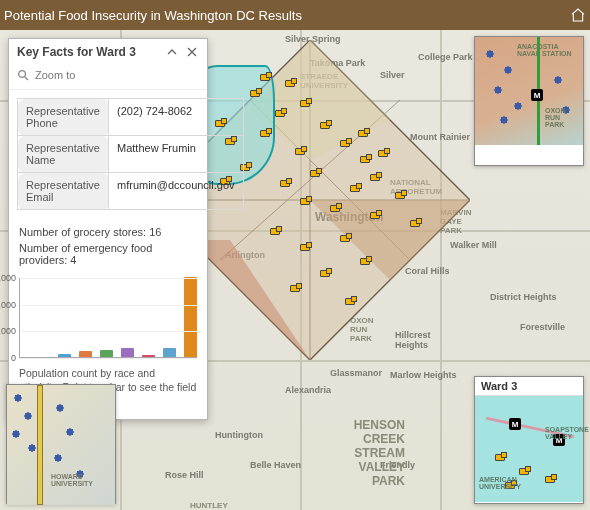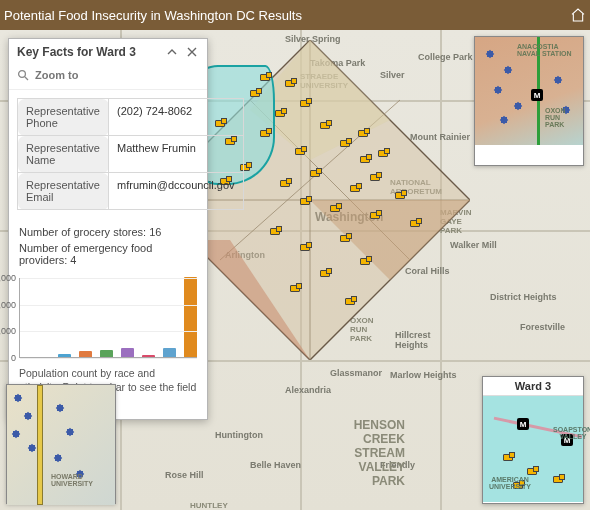--- a/index.html
+++ b/index.html
@@ -23,31 +23,31 @@
   .ptmark { position: absolute; width: 10px; height: 7px; background: #f4b400; border: 1px solid #444; border-radius: 1px; }
   .ptmark::after { content: ""; position: absolute; right: -3px; top: -3px; width: 4px; height: 4px; background: #f4b400; border: 1px solid #444; }
   .inset { position: absolute; background: #fff; border: 1px solid #888; box-shadow: 0 1px 4px rgba(0,0,0,0.25); }
   .inset .inset-title { font-size: 11px; font-weight: 600; padding: 3px 6px; background: #fff; border-bottom: 1px solid #ddd; }
   .inset .inset-body { position: relative; }
   .inset-8 { top: 6px; right: 6px; width: 110px; height: 130px; }
   .inset-8 .inset-body { height: 108px; background: linear-gradient(160deg, #d6a684 0%, #d8b192 60%, #b7d3cf 100%); }
   .blue-star { position: absolute; width: 6px; height: 6px; background: #3b5aa8; transform: rotate(45deg); }
   .blue-star::before, .blue-star::after { content:""; position:absolute; inset:0; background:#3b5aa8; transform: rotate(45deg);}
   .greenline { position: absolute; width: 3px; background: #2e9e3a; }
-  .inset-3 { bottom: 6px; right: 6px; width: 102px; height: 128px; text-align: center; }
+  .inset-3 { bottom: 6px; right: 6px; width: 110px; height: 128px; }
   .inset-3 .inset-body { height: 106px; background: #a5e3e1; }
   .metro-badge { width: 12px; height: 12px; background: #000; color: #fff; font-size: 8px; font-weight: bold; display: flex; align-items: center; justify-content: center; border-radius: 2px; position: absolute; }
   .pinkline { position: absolute; height: 3px; background: #d69aa8; }
   .inset-bl { bottom: 6px; left: 6px; width: 110px; height: 120px; }
   .inset-bl .inset-body { height: 120px; background: linear-gradient(135deg, #e9e1c8 0%, #cfd7d2 100%); }
   .popup { position: absolute; top: 8px; left: 8px; width: 200px; background: #fff; border: 1px solid #b5b5b5; box-shadow: 0 2px 8px rgba(0,0,0,0.25); }
   .popup-header { display: flex; align-items: center; padding: 6px 8px; font-size: 12px; font-weight: 600; color: #444; }
   .popup-header .grow { flex: 1; }
   .popup-header .hdr-btn { width: 14px; height: 14px; margin-left: 6px; cursor: pointer; display: flex; align-items: center; justify-content: center; color: #666; }
-  .zoom-row { display: flex; align-items: center; gap: 6px; padding: 4px 8px 8px 8px; color: #777; font-size: 11px; cursor: pointer; border-bottom: 1px solid #eee; font-weight: bold; }
+  .zoom-row { display: flex; align-items: center; gap: 6px; padding: 4px 8px 8px 8px; color: #777; font-size: 11px; cursor: pointer; border-bottom: 1px solid #eee; }
   .zoom-row .mag { width: 12px; height: 12px; }
   .kv-table { width: calc(100% - 16px); margin: 8px; border-collapse: collapse; font-size: 11px; }
   .kv-table td { border: 1px solid #d8d8d8; padding: 6px 8px; vertical-align: top; }
   .kv-table td.key { background: #efefef; color: #555; width: 52%; border-radius: 7px; }
   .facts { padding: 4px 10px; font-size: 11px; color: #444; }
   .facts p { margin: 4px 0; }
   .chart-wrap { padding: 4px 10px 2px 10px; }
   .chart { display: flex; align-items: flex-end; height: 80px; gap: 8px; padding-left: 38px; position: relative; border-left: 1px solid #aaa; border-bottom: 1px solid #aaa; margin-bottom: 4px; }
   .ytk { position: absolute; left: -36px; font-size: 9px; color: #666; width: 32px; text-align: right; }
   .gl { position: absolute; left: 0; right: 0; height: 1px; background: #eee; }

